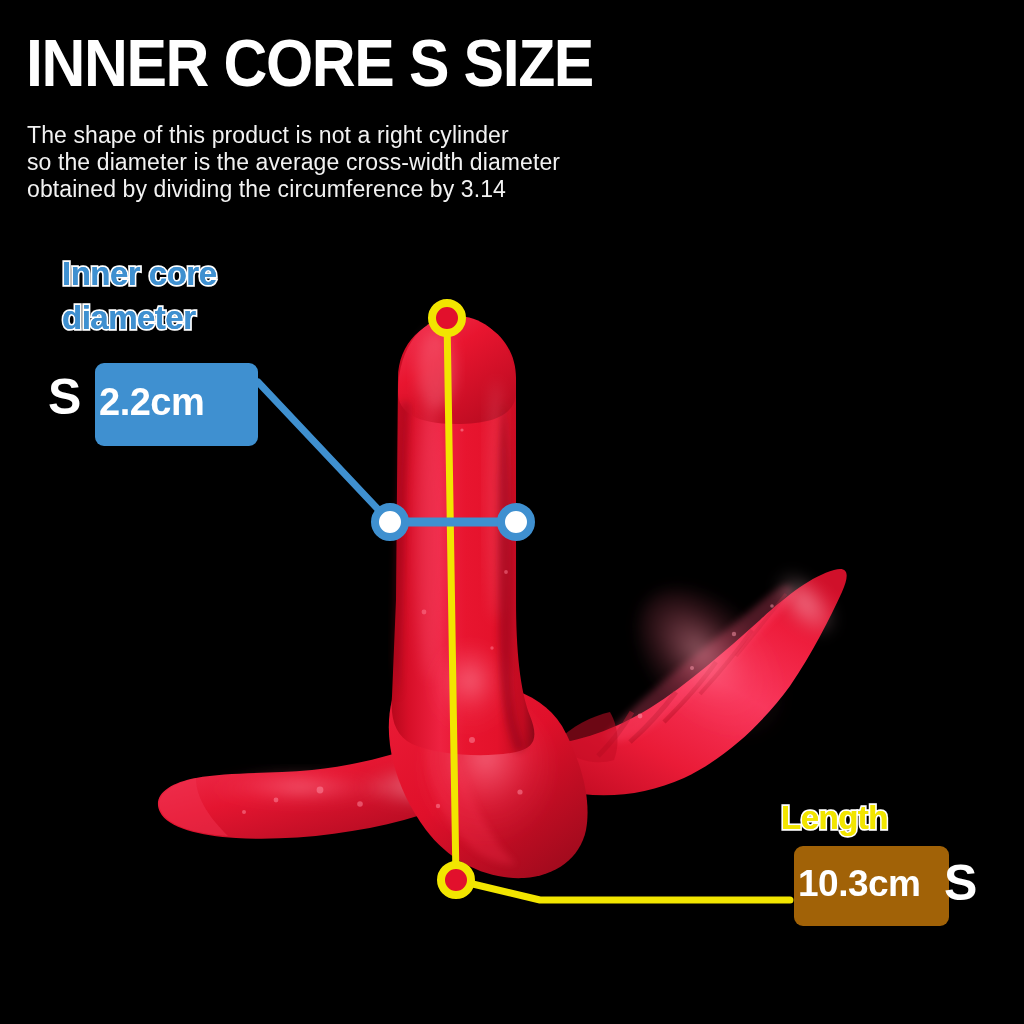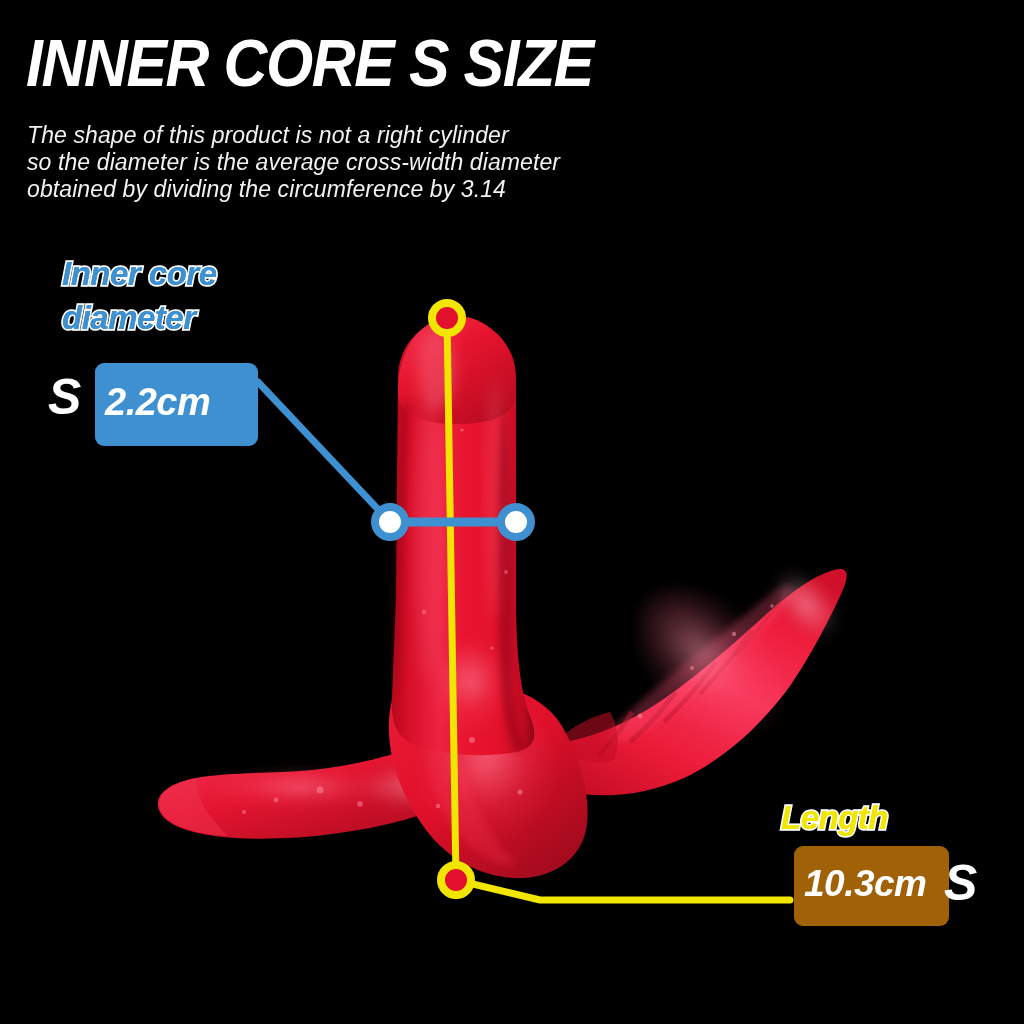--- a/index.html
+++ b/index.html
@@ -1,21 +1,21 @@
 <!DOCTYPE html>
 <html><head>
 <meta charset="utf-8">
 <style>
   html,body{margin:0;padding:0;background:#000;}
   body{
     width:1024px;height:1024px;overflow:hidden;position:relative;
     font-family:"Liberation Sans","DejaVu Sans",sans-serif;
     -webkit-font-smoothing:antialiased;
   }
-  #stage{position:absolute;inset:0;width:1024px;height:1024px;background:#000;font-style:italic;}
+  #stage{position:absolute;inset:0;width:1024px;height:1024px;background:#000;}
 
   
   #title{
     position:absolute;left:26px;top:30px;
     font-size:66px;line-height:66px;font-weight:800;
     letter-spacing:-1.5px;color:#ffffff;white-space:nowrap;
     transform:scaleX(0.92);transform-origin:left center;
   }
   #subtitle{
     position:absolute;left:27px;top:122px;
@@ -54,21 +54,21 @@
     position:absolute;color:#ffffff;font-weight:800;
     font-size:50px;line-height:50px;letter-spacing:-1px;
   }
   #size-left{left:48px;top:372px;}
   #size-right{left:944px;top:858px;}
 
   
   .badge{
     position:absolute;border-radius:9px;
     display:flex;flex-direction:column;justify-content:center;
-    padding:4px 10px 8px 10px;box-sizing:border-box;
+    padding:4px 10px 8px 4px;box-sizing:border-box;
   }
   .badge span{
     color:#ffffff;font-weight:800;white-space:nowrap;
     letter-spacing:-0.5px;display:block;
   }
   #dia-badge{
     left:95px;top:363px;width:163px;height:83px;background:#3f90d0;
   }
   #dia-badge span{font-size:38px;line-height:39px;}
   #len-badge{

